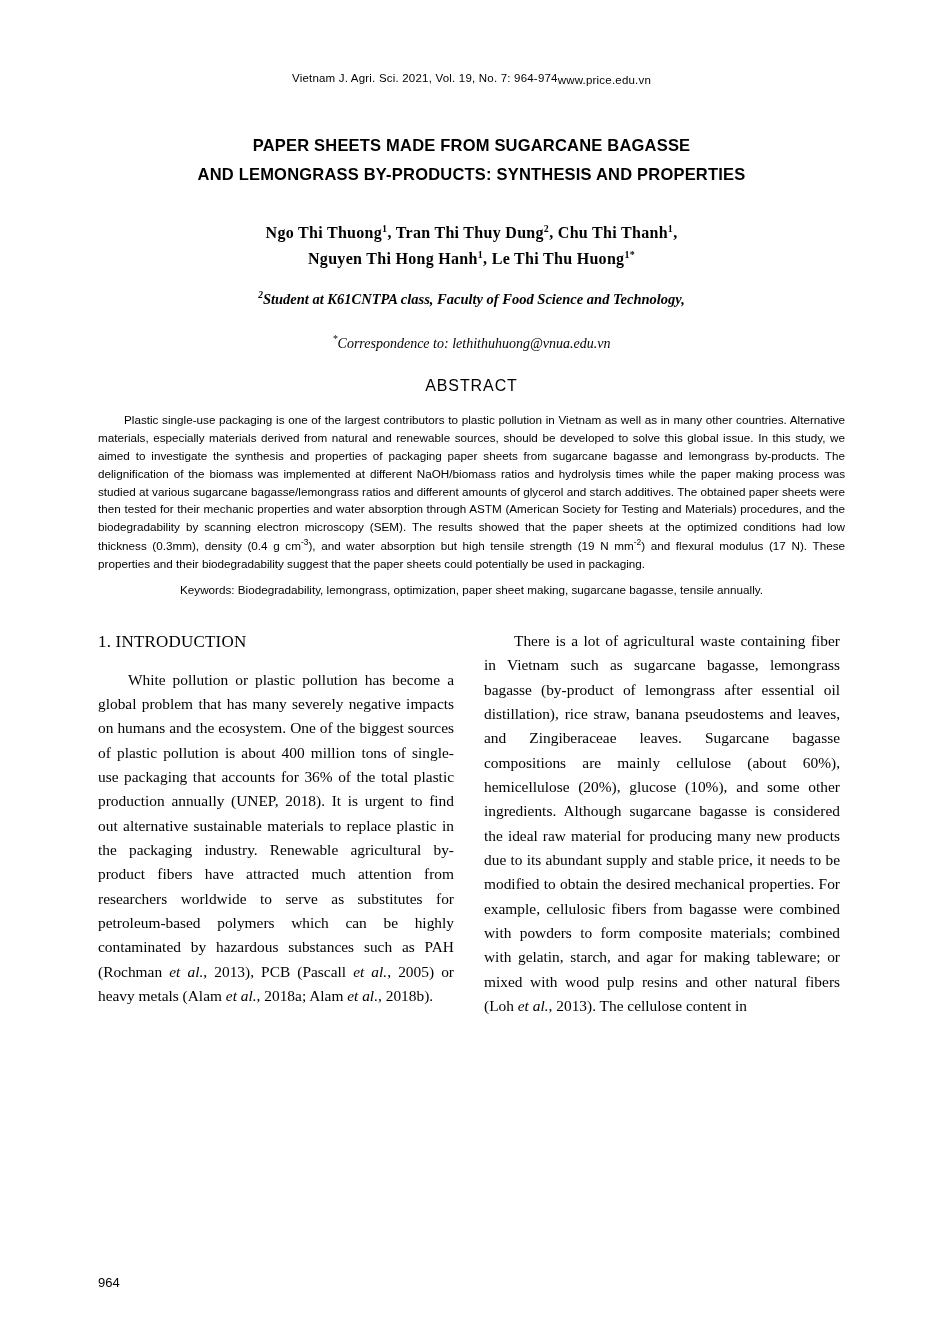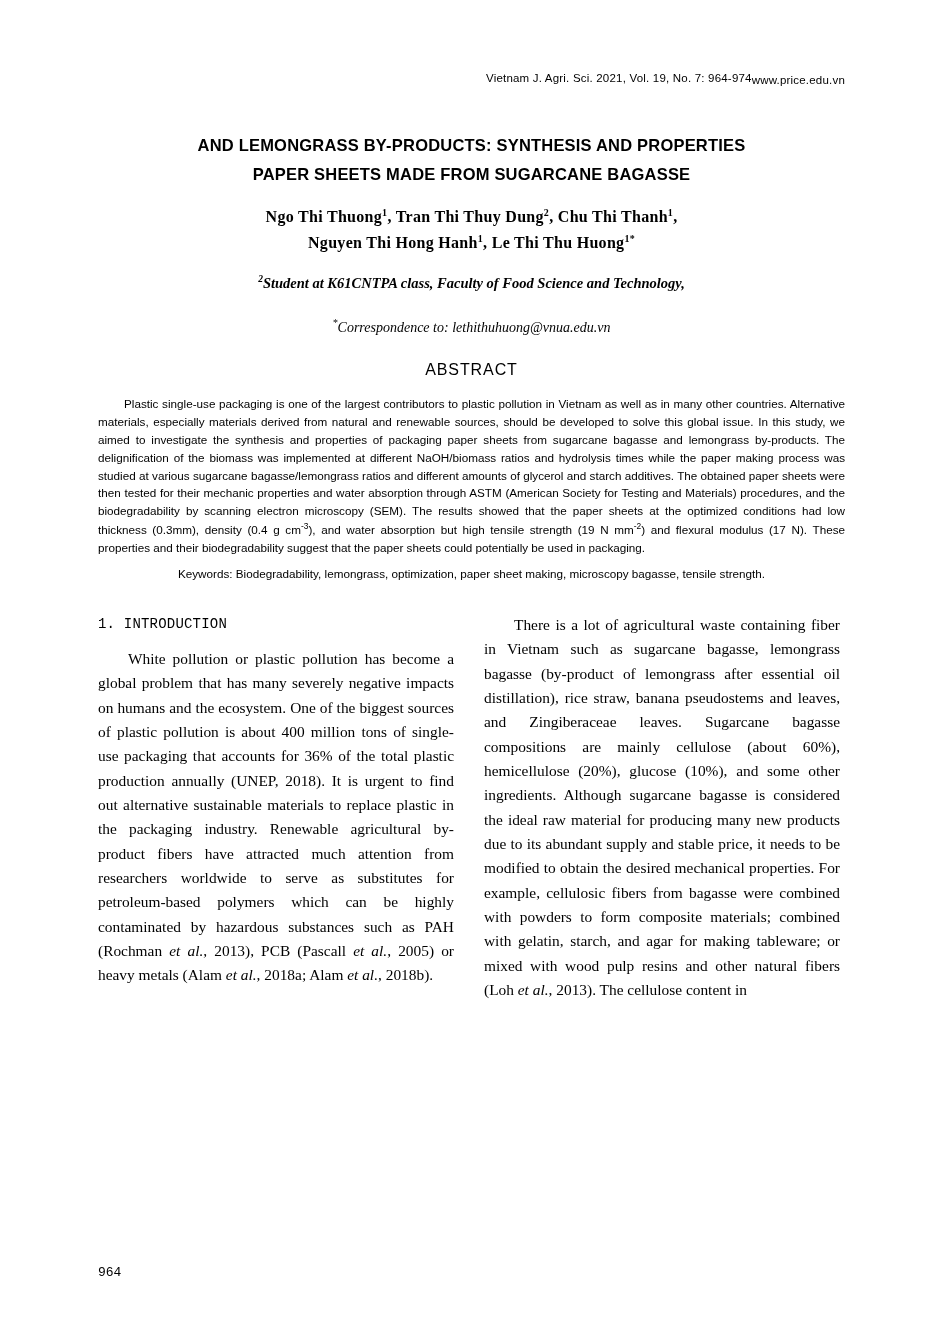--- a/index.html
+++ b/index.html
@@ -19,21 +19,21 @@
     position: relative;
     width: 943px;
     height: 1333px;
     box-sizing: border-box;
     padding: 72px 98px 40px 98px;
   }
 
   
   .running-head {
     display: flex;
-    justify-content: flex-end;
+    justify-content: center;
     align-items: flex-start;
     font-family: "Liberation Sans", sans-serif;
     font-size: 11.5px;
     letter-spacing: 0.2px;
   }
   .running-head .left {
     white-space: nowrap;
   }
   .running-head .right {
     text-align: right;
@@ -47,21 +47,21 @@
     font-family: "Liberation Sans", sans-serif;
     font-weight: bold;
     font-size: 16.5px;
     letter-spacing: 0.2px;
     line-height: 1.75;
   }
   .title-line { display: block; }
 
   
   .authors {
-    margin-top: 16px;
+    margin-top: 32px;
     text-align: center;
     font-family: "Liberation Serif", serif;
     font-weight: bold;
     font-size: 16px;
     line-height: 1.6;
     letter-spacing: 0.3px;
   }
   .authors sup { font-size: 10px; vertical-align: super; }
 
   
@@ -128,56 +128,56 @@
     gap: 30px;
   }
   .col {
     width: 356px;
     font-family: "Liberation Serif", serif;
     font-size: 15.4px;
     line-height: 1.58;
     text-align: justify;
   }
   .section-heading {
-    font-family: Liberation Mono, monospace;
-    font-size: 14px;
+    font-family: Liberation Serif, serif;
+    font-size: 17px;
     margin-bottom: 12px;
     letter-spacing: 0.2px;
   }
   .col p {
     margin: 0;
     text-indent: 30px;
     text-align: justify;
   }
   .col i { font-style: italic; }
 
   
   .folio {
     position: absolute;
     left: 98px;
-    bottom: 53px;
-    font-family: Liberation Mono, monospace;
+    bottom: 43px;
+    font-family: Liberation Sans, sans-serif;
     font-size: 13px;
   }
 </style>
 </head>
 <body>
 
 <div class="page">
 
   <div class="running-head">
     <div class="left">Vietnam J. Agri. Sci. 2021, Vol. 19, No. 7: 964-974</div>
     <div class="right">
       <div>www.price.edu.vn</div>
     </div>
   </div>
 
   <div class="title-block">
+    <span class="title-line">PAPER SHEETS MADE FROM SUGARCANE BAGASSE</span>
     <span class="title-line">AND LEMONGRASS BY-PRODUCTS: SYNTHESIS AND PROPERTIES</span>
-    <span class="title-line">PAPER SHEETS MADE FROM SUGARCANE BAGASSE</span>
   </div>
 
   <div class="authors">
     <div>Ngo Thi Thuong<sup>1</sup>, Tran Thi Thuy Dung<sup>2</sup>, Chu Thi Thanh<sup>1</sup>,</div>
     <div>Nguyen Thi Hong Hanh<sup>1</sup>, Le Thi Thu Huong<sup>1*</sup></div>
   </div>
 
   <div class="affiliations">
     <div><sup>2</sup>Student at K61CNTPA class, Faculty of Food Science and Technology,</div>
   </div>
@@ -186,21 +186,21 @@
     <sup>*</sup><span>Correspondence to: lethithuhuong@vnua.edu.vn</span>
   </div>
 
 
   <div class="abstract-heading">ABSTRACT</div>
 
   <div class="abstract-body">
     <span>Plastic single-use packaging is one of the largest contributors to plastic pollution in Vietnam as well as in many other countries. Alternative materials, especially materials derived from natural and renewable sources, should be developed to solve this global issue. In this study, we aimed to investigate the synthesis and properties of packaging paper sheets from sugarcane bagasse and lemongrass by-products. The delignification of the biomass was implemented at different NaOH/biomass ratios and hydrolysis times while the paper making process was studied at various sugarcane bagasse/lemongrass ratios and different amounts of glycerol and starch additives. The obtained paper sheets were then tested for their mechanic properties and water absorption through ASTM (American Society for Testing and Materials) procedures, and the biodegradability by scanning electron microscopy (SEM). The results showed that the paper sheets at the optimized conditions had low thickness (0.3mm), density (0.4 g cm</span><sup>-3</sup><span>), and water absorption but high tensile strength (19 N mm</span><sup>-2</sup><span>) and flexural modulus (17 N). These properties and their biodegradability suggest that the paper sheets could potentially be used in packaging.</span>
   </div>
 
-  <div class="keywords">Keywords: Biodegradability, lemongrass, optimization, paper sheet making, microscopy bagasse, tensile strength.</div>
+  <div class="keywords">Keywords: Biodegradability, lemongrass, optimization, paper sheet making, sugarcane bagasse, tensile annually.</div>
 
   <div class="body-columns">
     <div class="col">
       <div class="section-heading">1. INTRODUCTION</div>
       <p><span>White pollution or plastic pollution has become a global problem that has many severely negative impacts on humans and the ecosystem. One of the biggest sources of plastic pollution is about 400 million tons of single-use packaging that accounts for 36% of the total plastic production annually (UNEP, 2018). It is urgent to find out alternative sustainable materials to replace plastic in the packaging industry. Renewable agricultural by-product fibers have attracted much attention from researchers worldwide to serve as substitutes for petroleum-based polymers which can be highly contaminated by hazardous substances such as PAH (Rochman </span><i>et al.</i><span>, 2013), PCB (Pascall </span><i>et al.</i><span>, 2005) or heavy metals (Alam </span><i>et al.</i><span>, 2018a; Alam </span><i>et al.</i><span>, 2018b).</span></p>
     </div>
 
     <div class="col">
       <p><span>There is a lot of agricultural waste containing fiber in Vietnam such as sugarcane bagasse, lemongrass bagasse (by-product of lemongrass after essential oil distillation), rice straw, banana pseudostems and leaves, and Zingiberaceae leaves. Sugarcane bagasse compositions are mainly cellulose (about 60%), hemicellulose (20%), glucose (10%), and some other ingredients. Although sugarcane bagasse is considered the ideal raw material for producing many new products due to its abundant supply and stable price, it needs to be modified to obtain the desired mechanical properties. For example, cellulosic fibers from bagasse were combined with powders to form composite materials; combined with gelatin, starch, and agar for making tableware; or mixed with wood pulp resins and other natural fibers (Loh </span><i>et al.</i><span>, 2013). The cellulose content in</span></p>
     </div>

